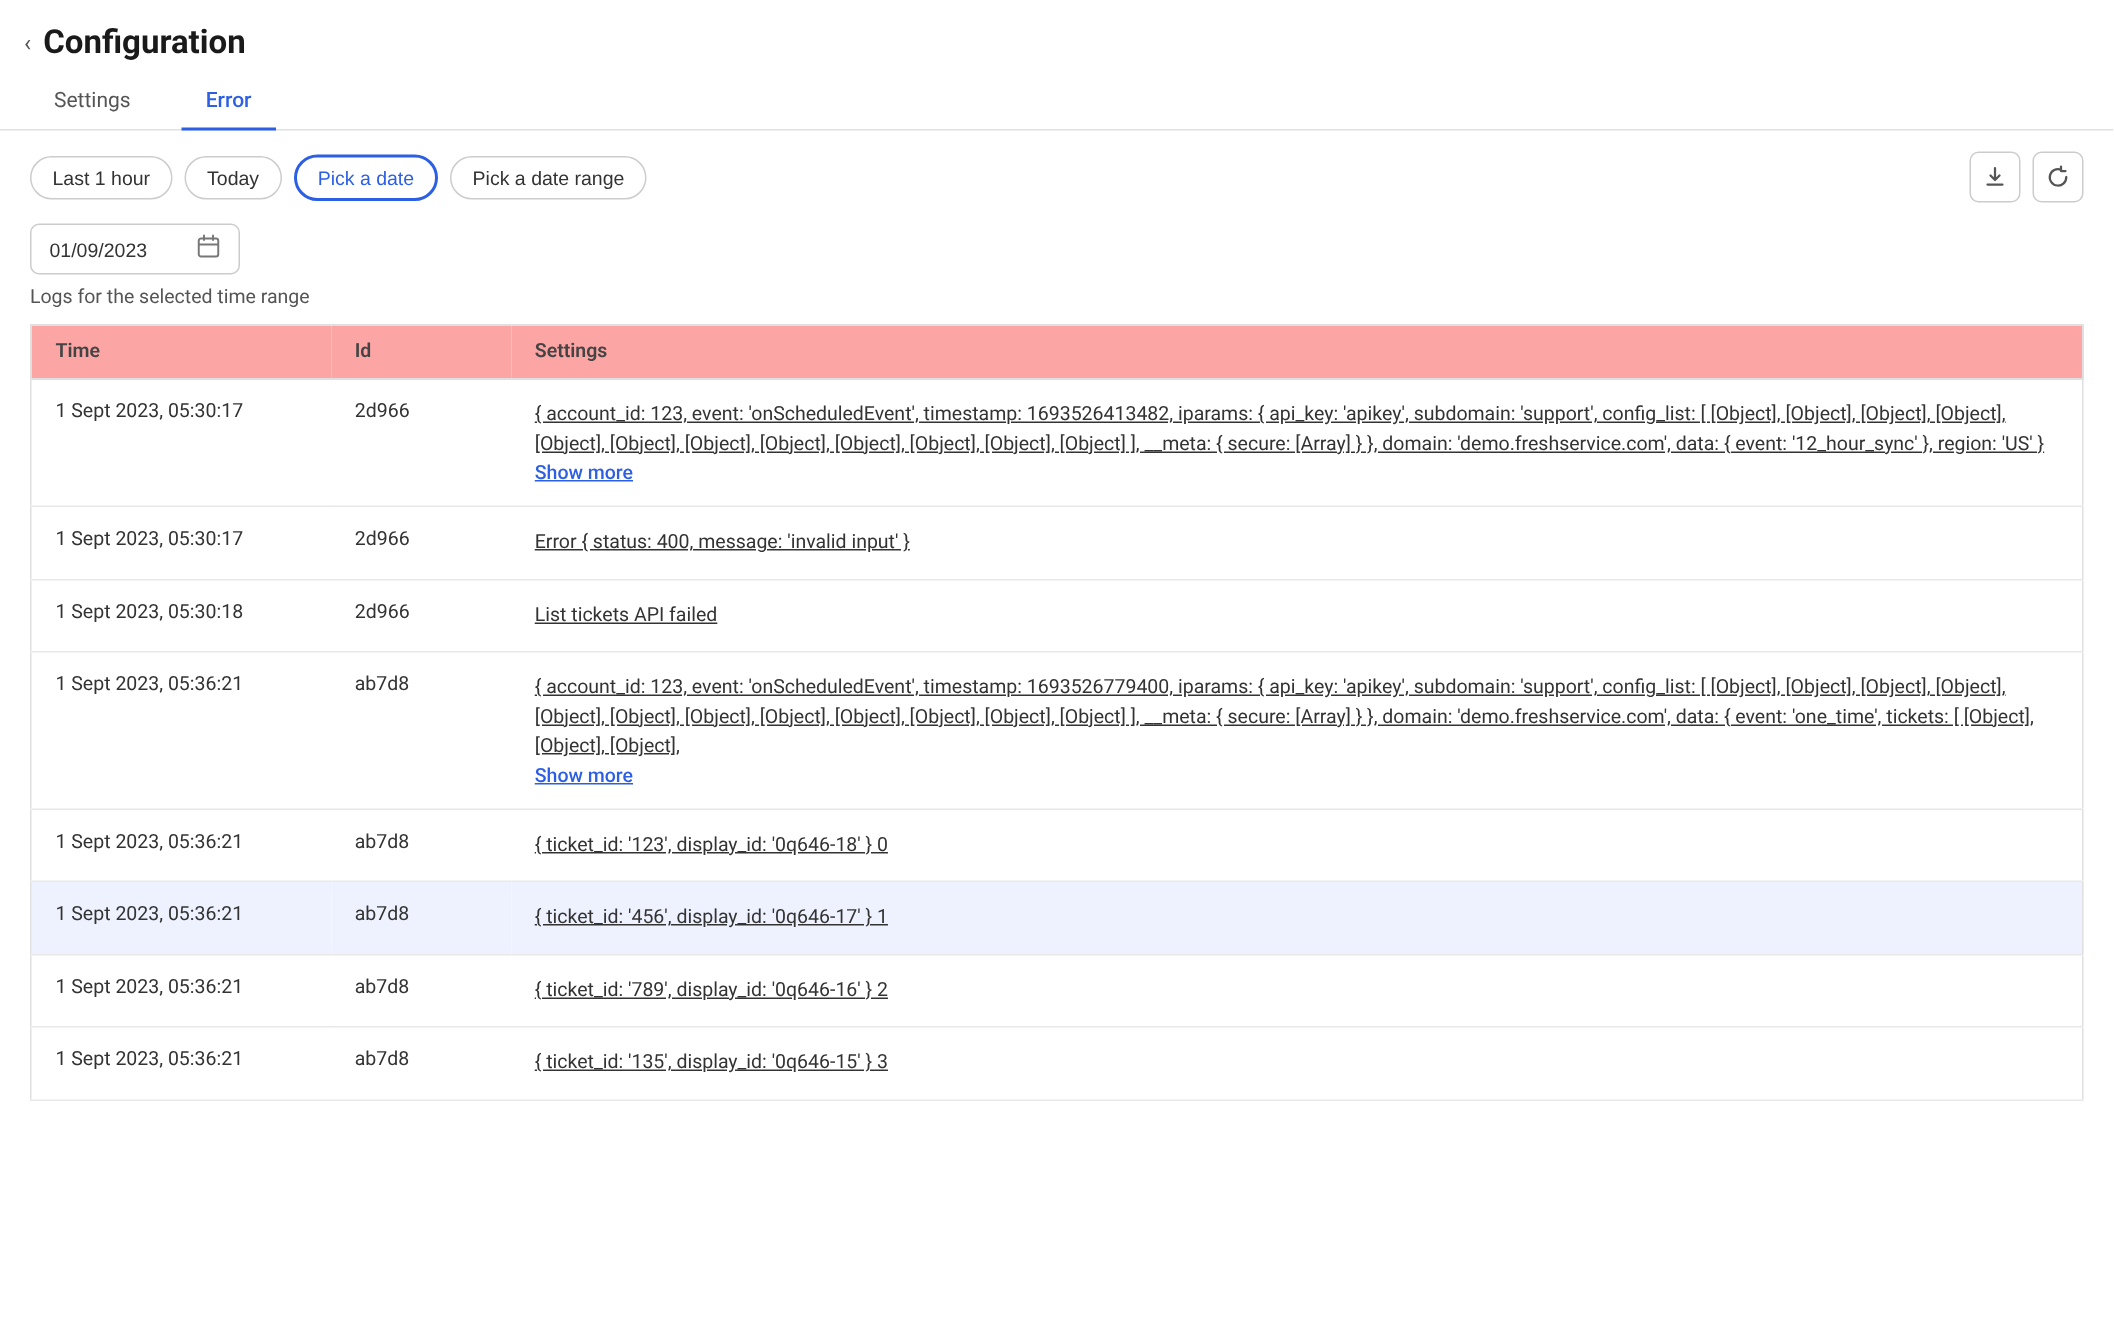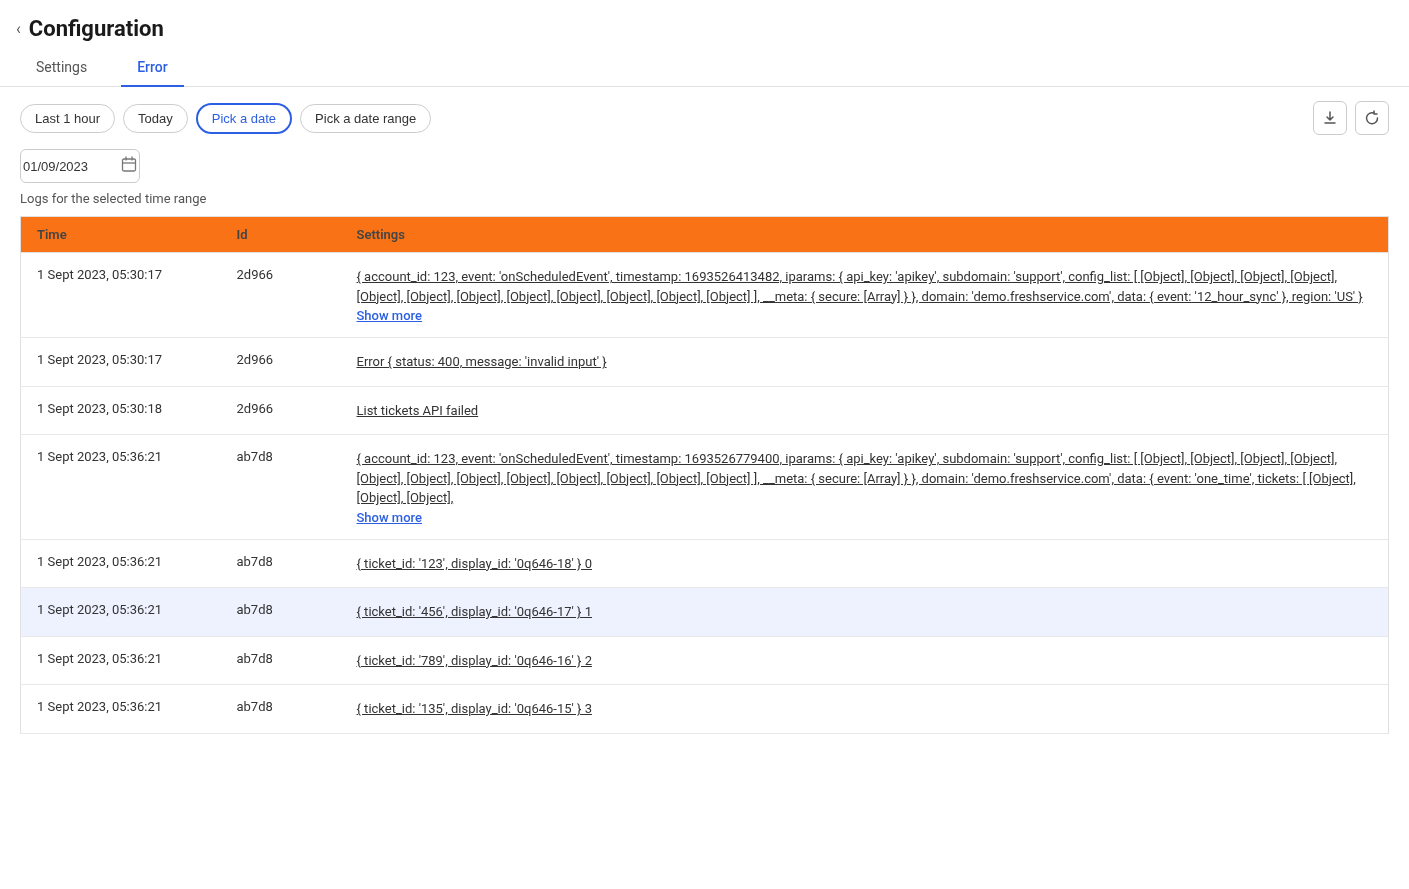--- a/index.html
+++ b/index.html
@@ -97,21 +97,21 @@
       padding: 0 20px 4px 20px;
       display: flex;
       align-items: center;
       gap: 8px;
     }
     .date-input-wrapper {
       display: flex;
       align-items: center;
       border: 1px solid #ccc;
       border-radius: 6px;
-      padding: 6px 2px;
+      padding: 6px 12px;
       gap: 8px;
       background: #fff;
     }
     .date-input {
       border: none;
       outline: none;
       font-size: 13px;
       color: #333;
       width: 90px;
     }
@@ -127,21 +127,21 @@
     }
     .table-container {
       padding: 0 20px;
     }
     table {
       width: 100%;
       border-collapse: collapse;
       border: 1px solid #e0e0e0;
     }
     thead tr {
-      background: #f97316;
+      background: #fca5a5;
     }
     th {
       text-align: left;
       padding: 10px 16px;
       font-size: 13px;
       font-weight: 600;
       color: #444;
       border-bottom: 1px solid #e0e0e0;
     }
     td {

